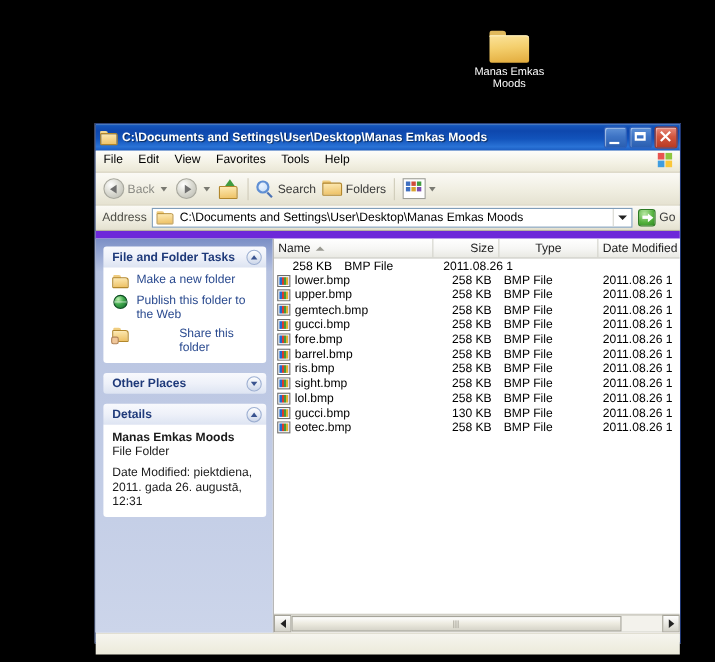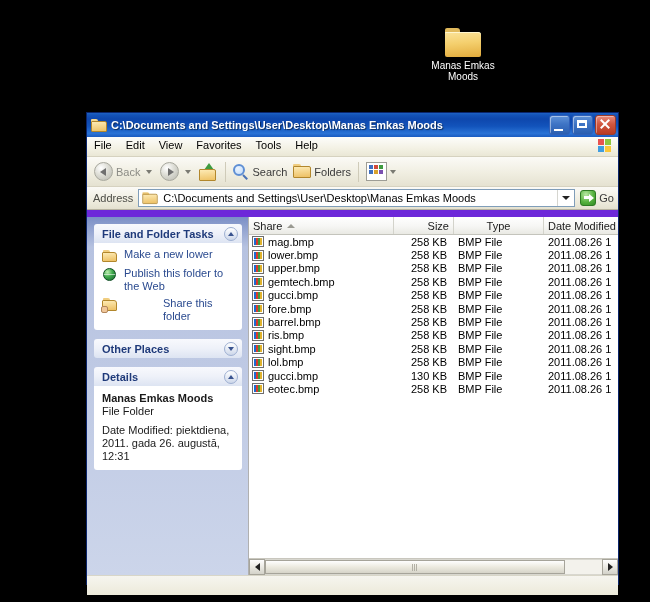--- a/index.html
+++ b/index.html
@@ -602,21 +602,21 @@
             <span class="chev up">
                 <i></i>
               </span>
           </div>
           <div class="panel-body">
             <div class="task-row">
               <span class="task-ic newfolder">
                   <i class="t"></i>
                   <i class="b"></i>
                 </span>
-              <span class="task-label">Make a new lower</span>
+              <span class="task-label">Make a new folder</span>
             </div>
             <div class="task-row">
               <span class="task-ic globe">
                   <i class="g"></i>
                 </span>
               <span class="task-label">Publish this folder to the Web</span>
             </div>
             <div class="task-row">
               <span class="task-ic share">
                   <i class="t"></i>
@@ -650,40 +650,36 @@
             <div class="details-date">Date Modified: piektdiena, 2011. gada 26. augustā, 12:31</div>
           </div>
         </div>
 
       </div>
 
       <div id="list-pane">
 
         <div id="col-header">
           <div class="col name">
-            <span>Share</span>
+            <span>Name</span>
             <span class="sort-arrow"></span>
           </div>
           <div class="col size">
             <span>Size</span>
           </div>
           <div class="col type">
             <span>Type</span>
           </div>
           <div class="col date">
             <span>Date Modified</span>
           </div>
         </div>
 
         <div id="file-rows">
             <div class="file-row">
-              <div class="cell name">
-                <span class="bmp-ic"></span>
-                <span>mag.bmp</span>
-              </div>
               <div class="cell size">258 KB</div>
               <div class="cell type">BMP File</div>
               <div class="cell date">2011.08.26 1</div>
             </div>
             <div class="file-row">
               <div class="cell name">
                 <span class="bmp-ic"></span>
                 <span>lower.bmp</span>
               </div>
               <div class="cell size">258 KB</div>

